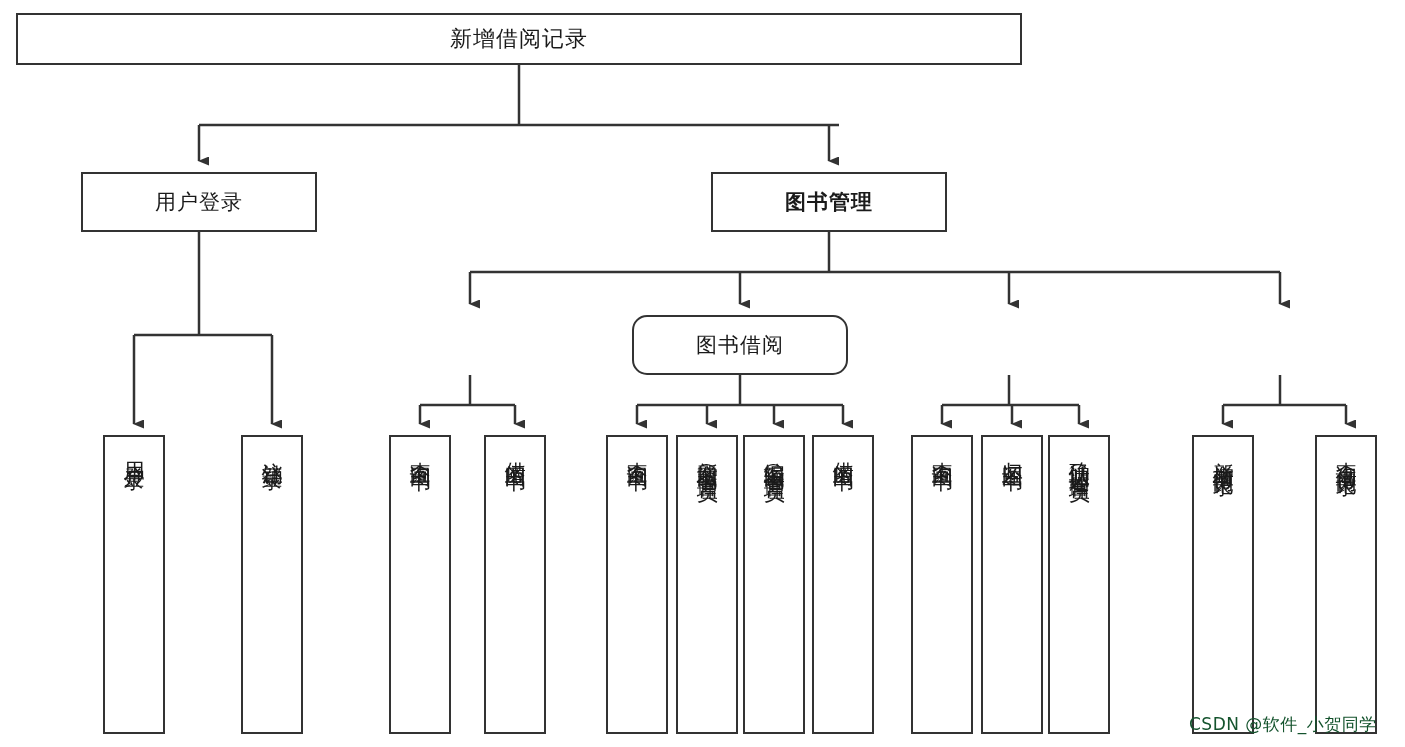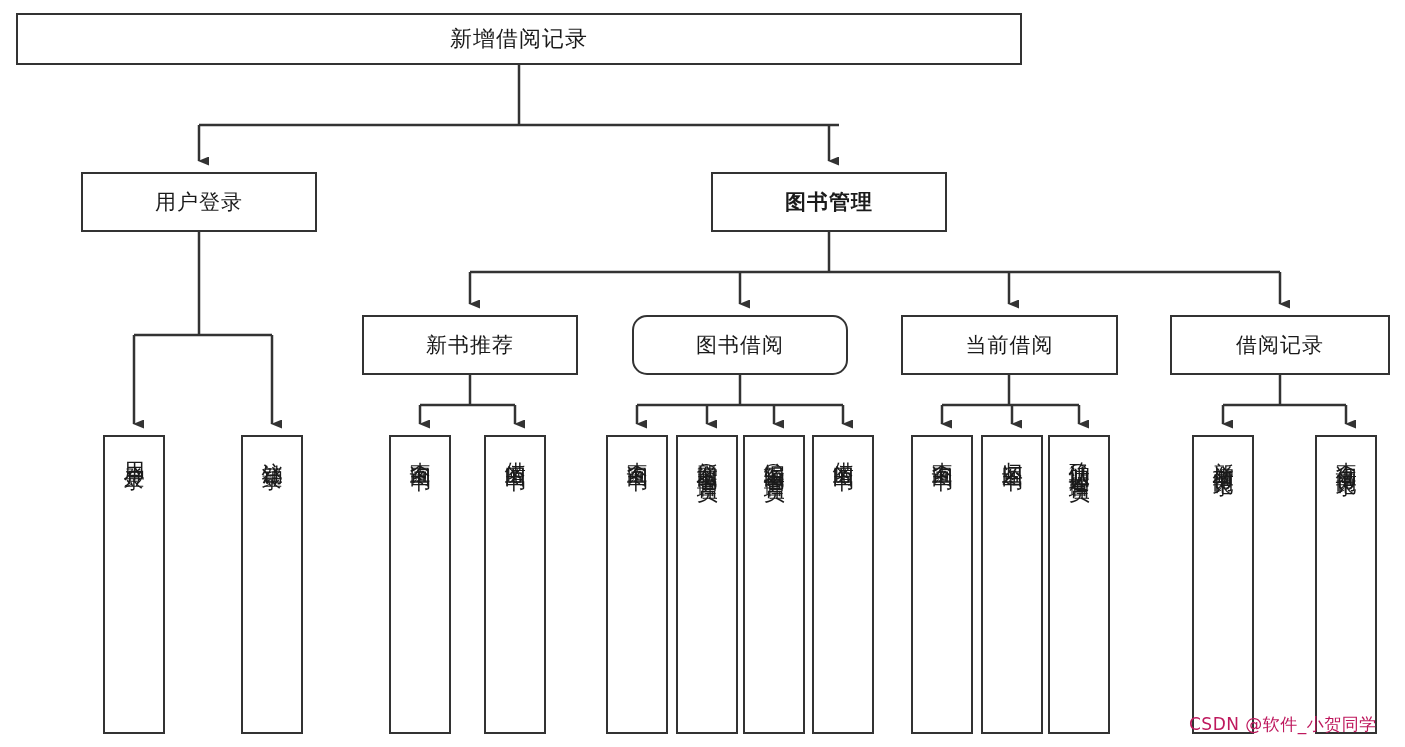--- a/index.html
+++ b/index.html
@@ -61,21 +61,21 @@
   .leaf-text {
     writing-mode: vertical-rl;
     text-orientation: upright;
     letter-spacing: 3px;
     display: block;
     white-space: nowrap;
   }
   .watermark {
     position: absolute;
     font-size: 17px;
-    color: #be185d;
+    color: #14532d;
     letter-spacing: 0.5px;
     white-space: nowrap;
     font-family: "DejaVu Sans", "Liberation Sans", sans-serif;
   }
 </style>
 </head>
 <body>
 
 <div id="diagram-root">
   <svg id="connectors" viewBox="0 0 1405 747">
@@ -133,35 +133,26 @@
   </div>
 
   <div class="node node-h" style="left:81px; top:172px; width:236px; height:60px;">
     <span>用户登录</span>
   </div>
 
   <div class="node node-h" style="left:711px; top:172px; width:236px; height:60px;font-weight:bold;">
     <span>图书管理</span>
   </div>
 
-  <div class="node node-h" style="left:362px; top:315px; width:216px; height:60px;">
-    <span>新书推荐</span>
-  </div>
 
   <div class="node node-h" style="left:632px; top:315px; width:216px; height:60px;border-radius:15px;">
     <span>图书借阅</span>
   </div>
 
-  <div class="node node-h" style="left:901px; top:315px; width:217px; height:60px;">
-    <span>当前借阅</span>
-  </div>
-
-  <div class="node node-h" style="left:1170px; top:315px; width:220px; height:60px;">
-    <span>借阅记录</span>
-  </div>
+
 
   <div class="node node-leaf" style="left:103px; top:435px; width:62px; height:299px;">
     <span class="leaf-text">用户登录</span>
   </div>
 
   <div class="node node-leaf" style="left:241px; top:435px; width:62px; height:299px;">
     <span class="leaf-text">注销登录</span>
   </div>
 
   <div class="node node-leaf" style="left:389px; top:435px; width:62px; height:299px;">

